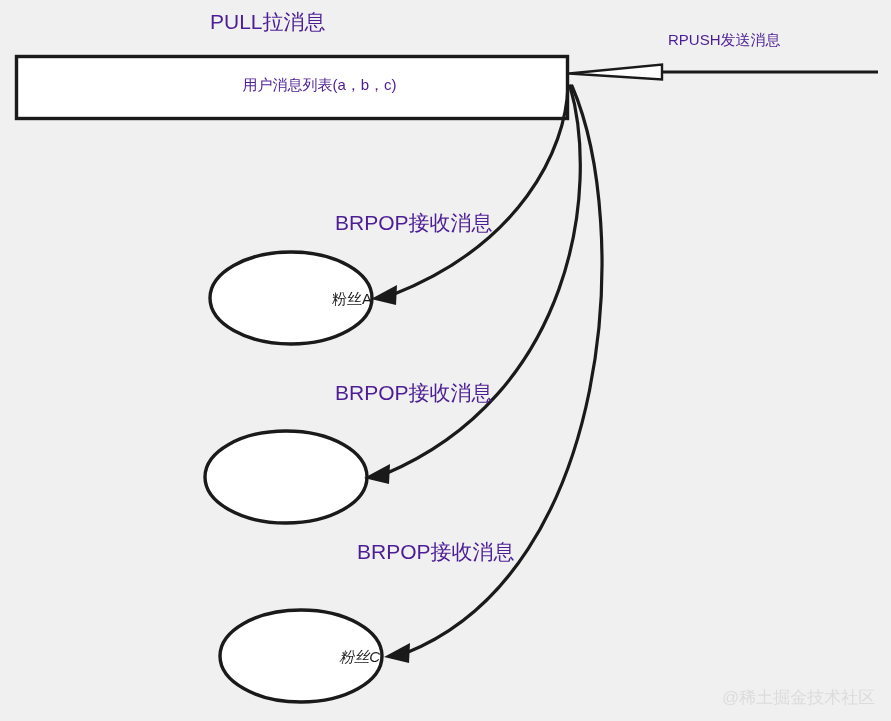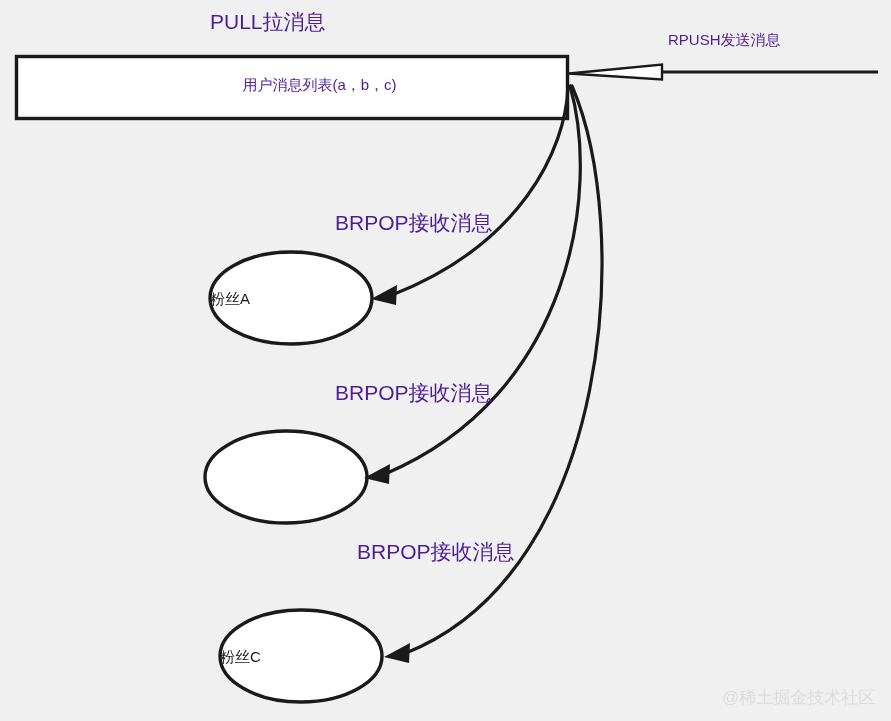--- a/index.html
+++ b/index.html
@@ -83,27 +83,27 @@
   }
   .label-brpop-c {
     left: 357px;
     top: 538px;
     font-size: 21px;
   }
   .node-label {
     position: absolute;
     font-size: 15px;
     color: #1a1a1a;
-    text-align: left;
+    text-align: right;
     white-space: nowrap;
     font-family: "Liberation Sans", "DejaVu Sans", sans-serif;
   }
   .node-label-a { left: 210px; top: 290px; width: 162px; }
   .node-label-b { left: 205px; top: 469px; width: 162px; }
-  .node-label-c { left: 220px; top: 648px; width: 160px; }
+  .node-label-c { left: 220px; top: 648px; width: 160px; font-style: italic; }
 </style>
 </head>
 <body>
 
 <div id="canvas">
 
   <svg id="diagram-svg" viewBox="0 0 891 721">
 
     <rect x="16.5" y="56.5" width="551" height="62" fill="#ffffff" stroke="#1a1a1a" stroke-width="3.4"></rect>
 

